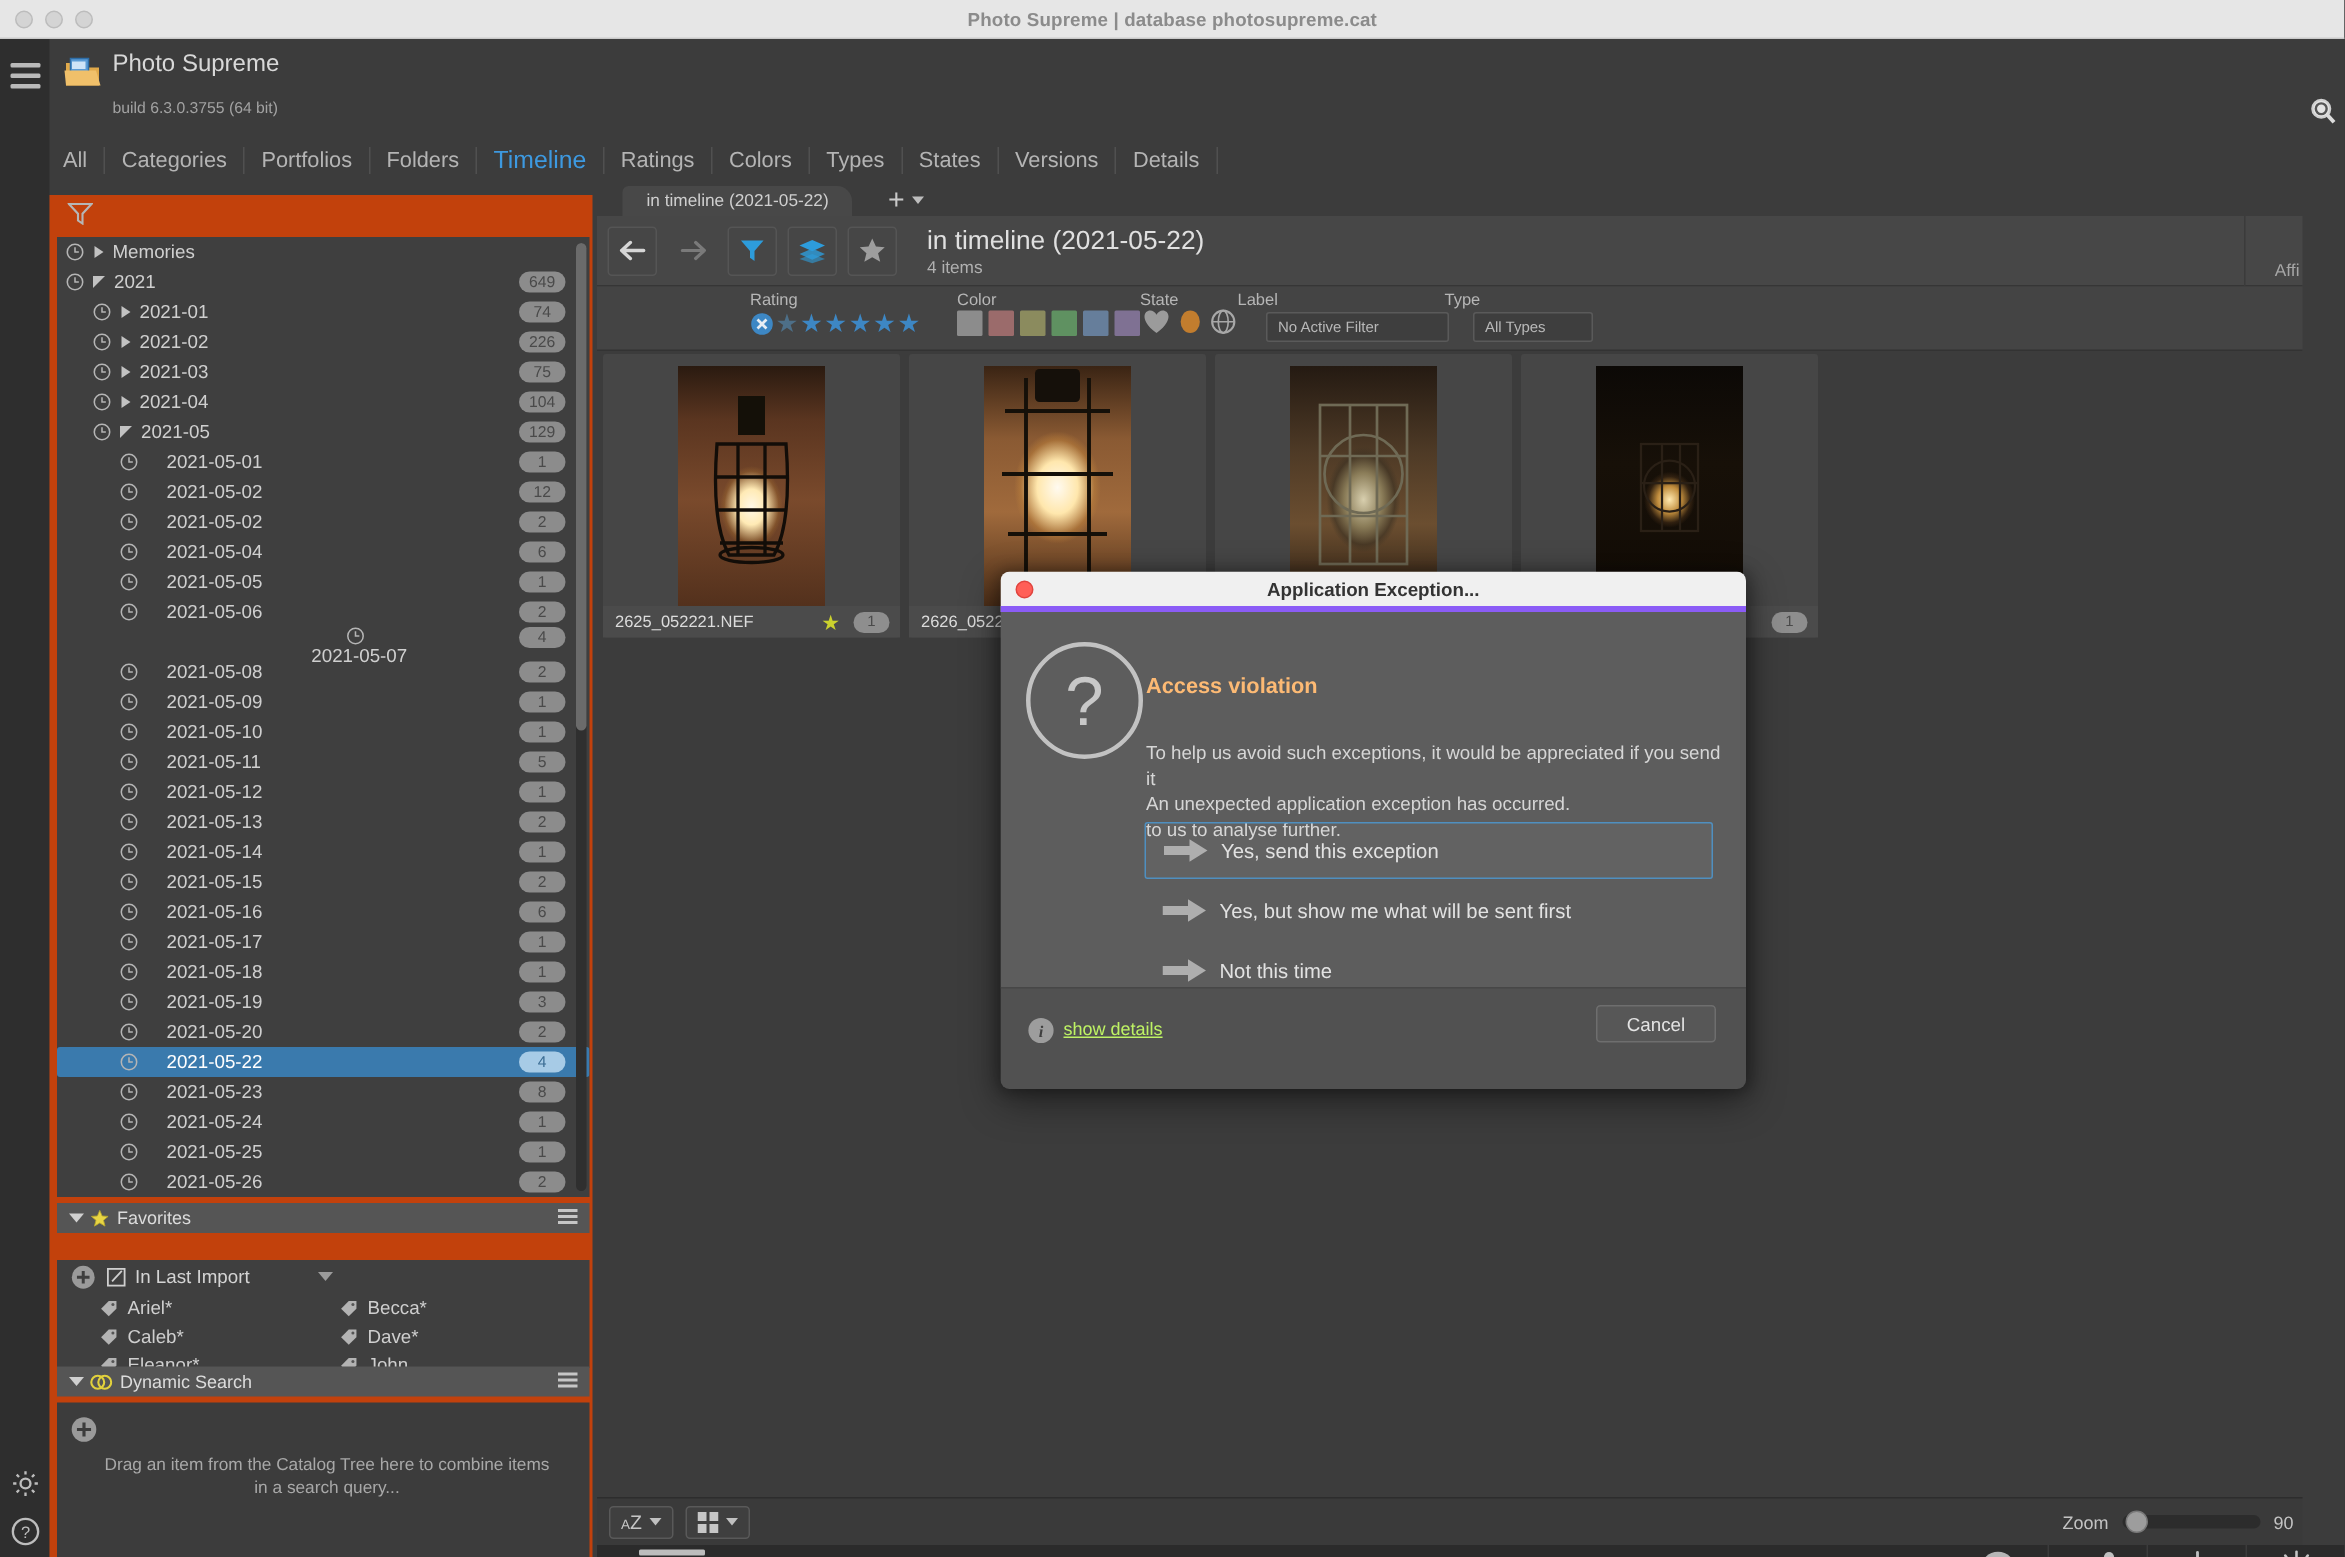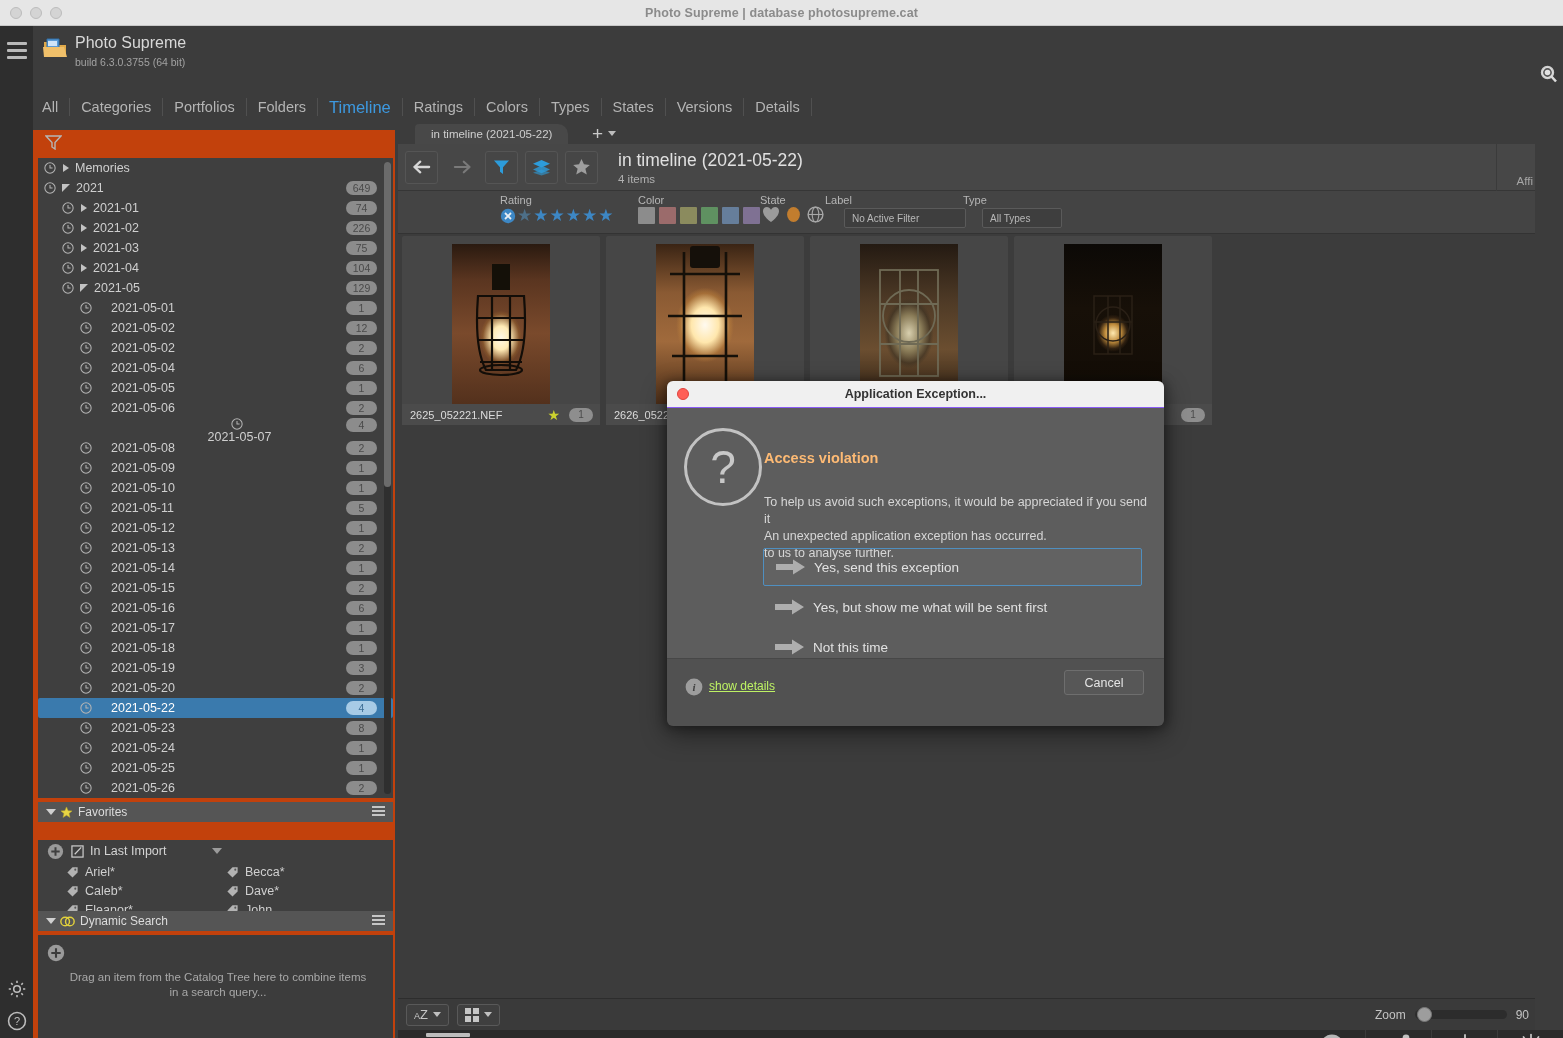--- a/index.html
+++ b/index.html
@@ -36,21 +36,21 @@
     background: #2e2e2e;
   }
   .hamburger { position: absolute; left: 7px; top: 16px; width: 20px; }
   .hamburger i { display: block; height: 3px; background: #b9b9b9; margin-bottom: 4px; border-radius: 1px; }
   .gear-icon-bottom { position: absolute; left: 6px; top: 952px; width: 22px; height: 22px; }
   .help-icon-bottom { position: absolute; left: 6px; top: 984px; width: 22px; height: 22px; }
 
   .brand { position: absolute; left: 42px; top: 7px; display: flex; align-items: flex-start; }
   .brand-logo { width: 26px; height: 24px; margin-right: 7px; margin-top: 3px; }
   .brand-name { font-size: 16px; color: #d8d8d8; line-height: 19px; }
-  .brand-build { font-size: 10.5px; color: #a2a2a2; margin-top: 4px; }
+  .brand-build { font-size: 10.5px; color: #a2a2a2; margin-top: 14px; }
 
   .topnav {
     position: absolute; left: 40px; top: 68px; height: 26px;
     display: flex; align-items: center;
   }
   .topnav .tab {
     font-size: 14.5px; color: #b4b4b4; padding: 0 11px; cursor: default;
     border-right: 1px solid #505050; line-height: 18px;
   }
   .topnav .tab:first-child { padding-left: 2px; }
@@ -194,21 +194,21 @@
   .bottombar2 { position: absolute; left: 398px; top: 1004px; width: 1165px; height: 34px; background: #2b2b2b; }
   .basket { position: absolute; left: 28px; top: 3px; width: 46px; }
   .basket .cap { height: 4px; background: #bdbdbd; width: 44px; border-radius: 1px; }
   .rtools { position: absolute; right: 0; top: 0; height: 34px; display: flex; }
   .rtool { width: 66px; height: 34px; position: relative; display:flex; align-items:flex-start; justify-content:center; padding-top: 3px; border-left: 1px solid #3b3b3b; }
   .rtool:first-child { border-left: none; }
 
   
   .modal-shadow { position: absolute; left: 665px; top: 354px; width: 502px; height: 348px; background: rgba(0,0,0,.30); border-radius: 7px; filter: blur(5px); }
   .modal { position: absolute; left: 667px; top: 355px; width: 497px; height: 345px; border-radius: 6px; overflow: hidden; box-shadow: 0 8px 26px rgba(0,0,0,.45); }
-  .modal-tb { height: 27px; background: #f0f0f0; display: flex; align-items: center; position: relative; border-bottom: 1px solid #8b5cf6; }
+  .modal-tb { height: 27px; background: #f0f0f0; display: flex; align-items: center; position: relative; border-bottom: 4px solid #8b5cf6; }
   .modal-tb .cdot { width: 12px; height: 12px; border-radius: 50%; background: #ff5f57; margin-left: 10px; border: 1px solid #e0443e; }
   .modal-tb .mt { position: absolute; left: 0; right: 0; text-align: center; font-size: 12.5px; font-weight: bold; color: #333; }
   .modal-body { height: 250px; background: #5d5d5d; position: relative; }
   .qmark { position: absolute; left: 17px; top: 20px; width: 78px; height: 78px; border: 3px solid #c2c2c2; border-radius: 50%; display:flex;align-items:center;justify-content:center; color:#c8c8c8; font-size: 46px; font-weight: 300; }
   .mhead { position: absolute; left: 97px; top: 42px; font-size: 14.5px; font-weight: bold; color: #fdba74; }
   .mtext { position: absolute; left: 97px; top: 86px; width: 392px; font-size: 12.5px; color: #d6d6d6; line-height: 17px; }
   .opt { position: absolute; left: 96px; width: 379px; height: 38px; display: flex; align-items: center; }
   .opt.hl { border: 1px solid #4f8fc0; border-radius: 2px; background: rgba(255,255,255,.03); }
   .arrow-ico { width: 30px; height: 16px; margin-left: 12px; flex: none; }
   .opt-lbl { margin-left: 8px; font-size: 13.5px; color: #e2e2e2; }

